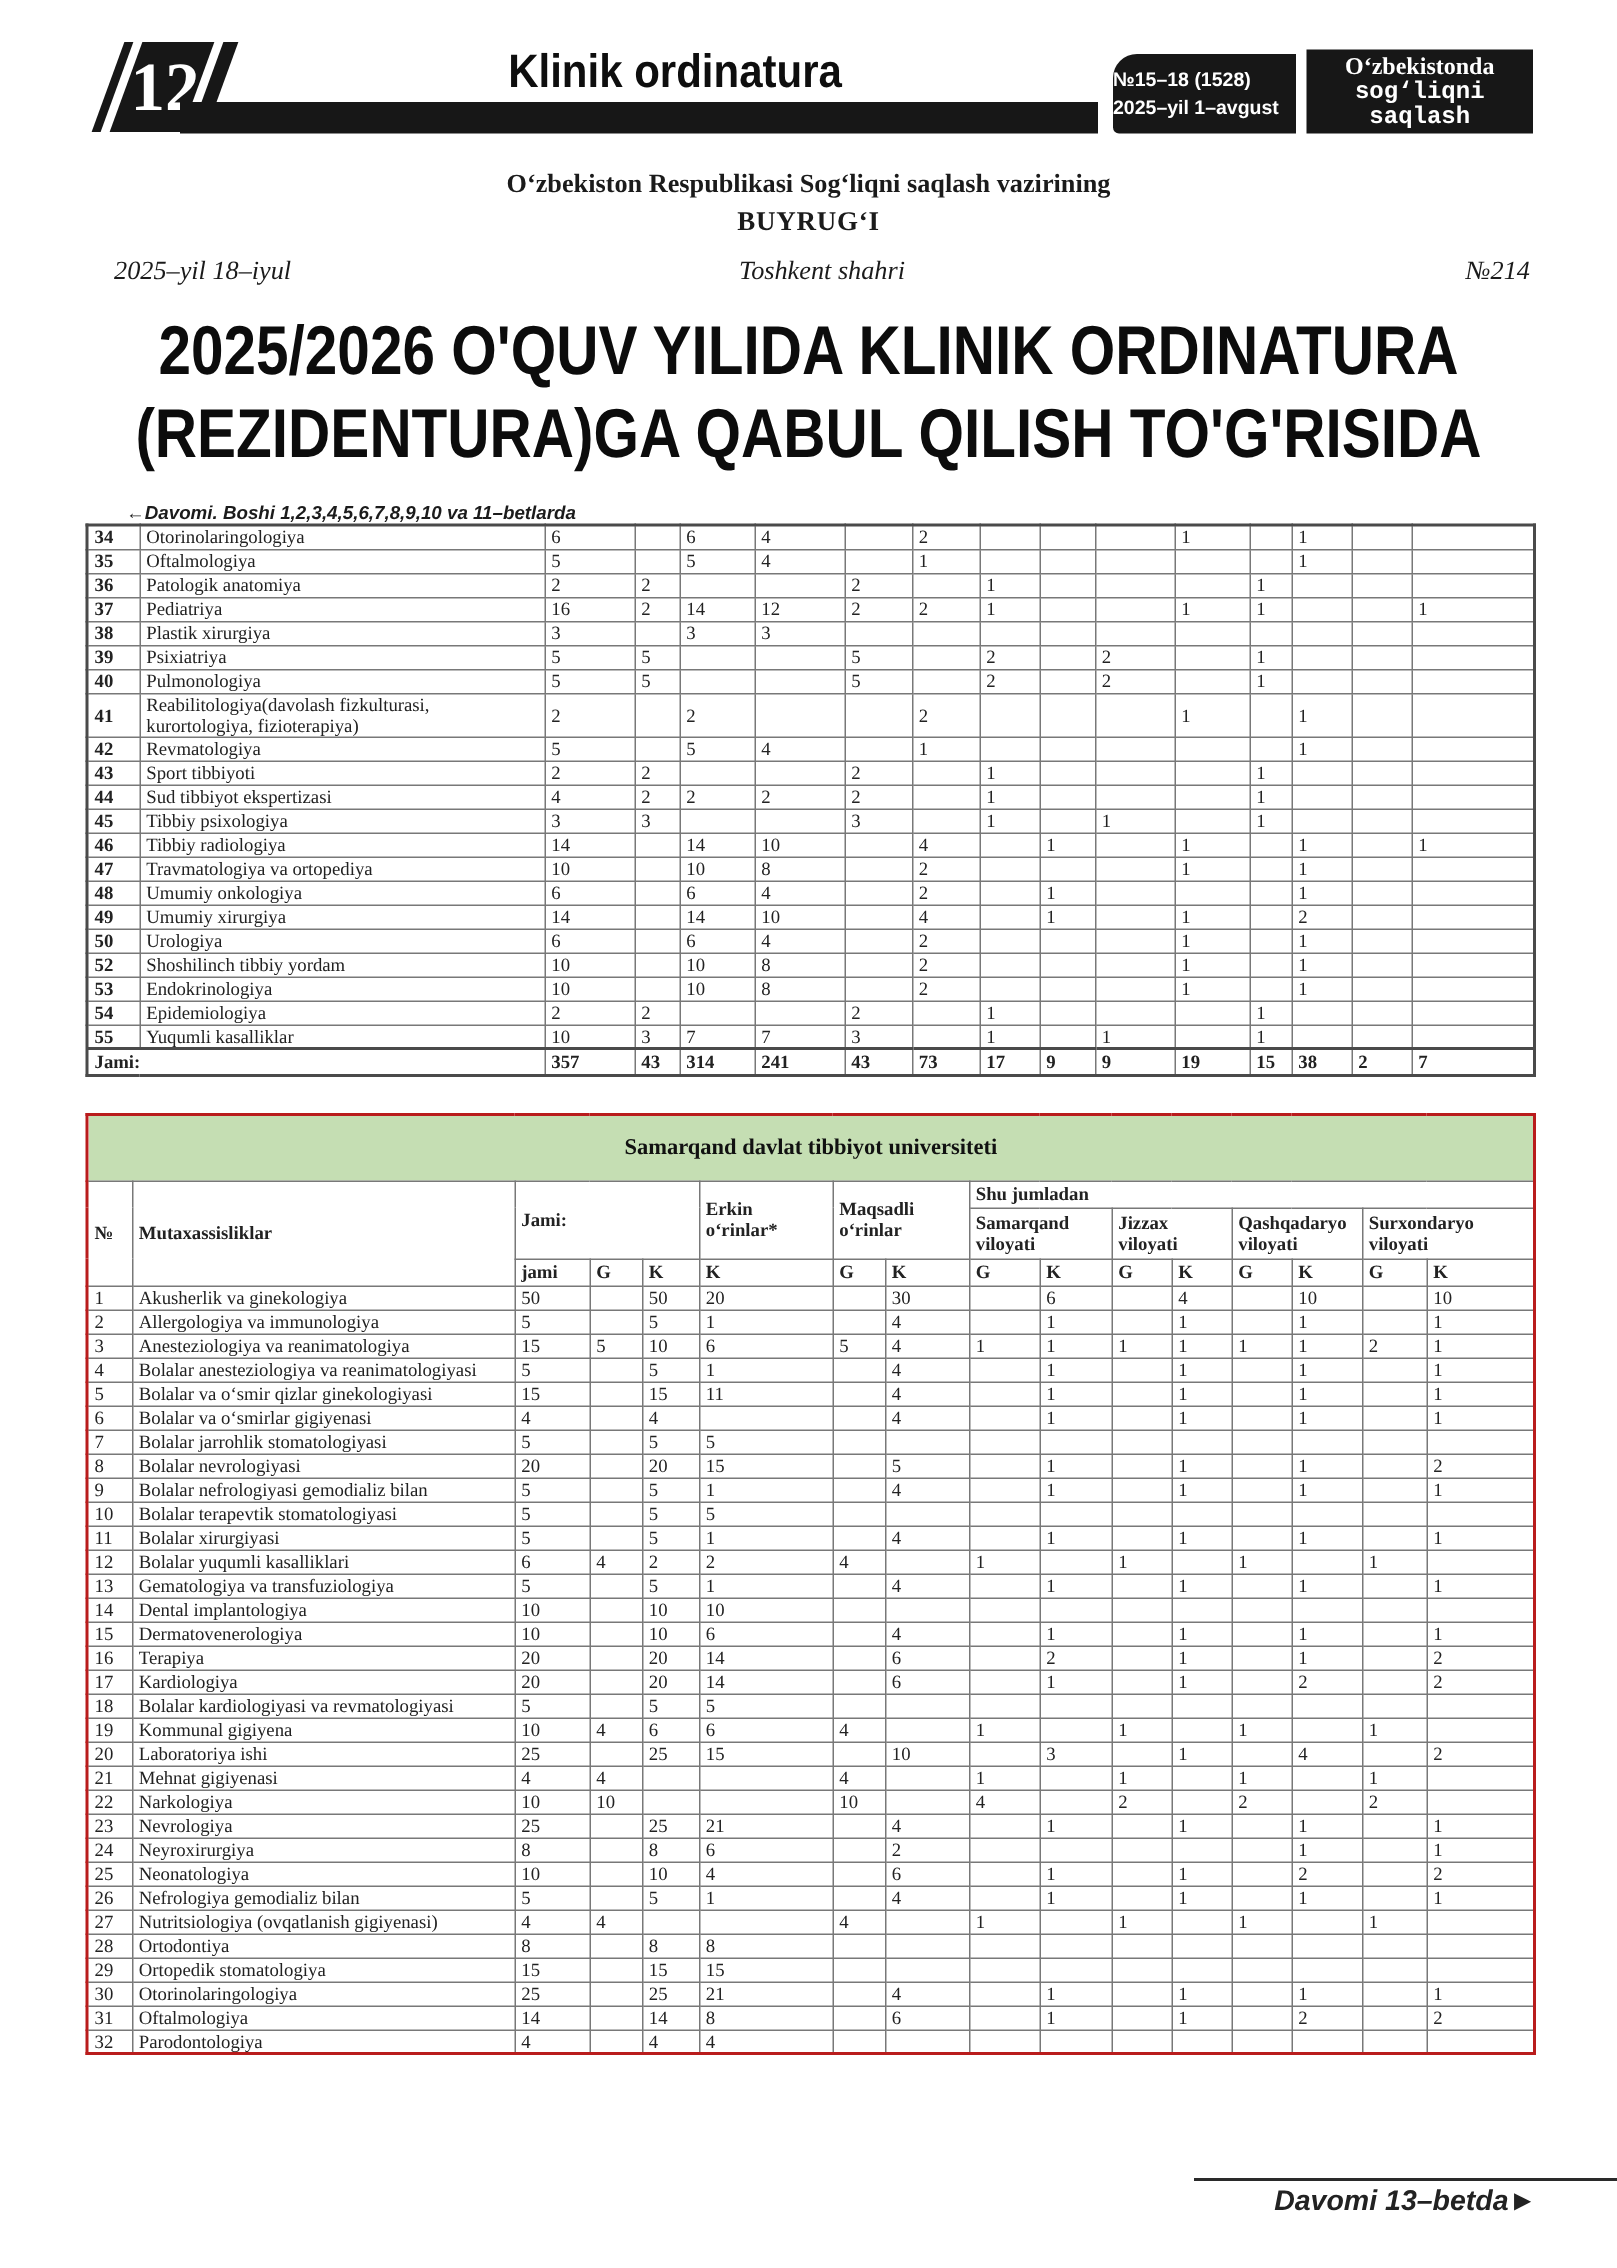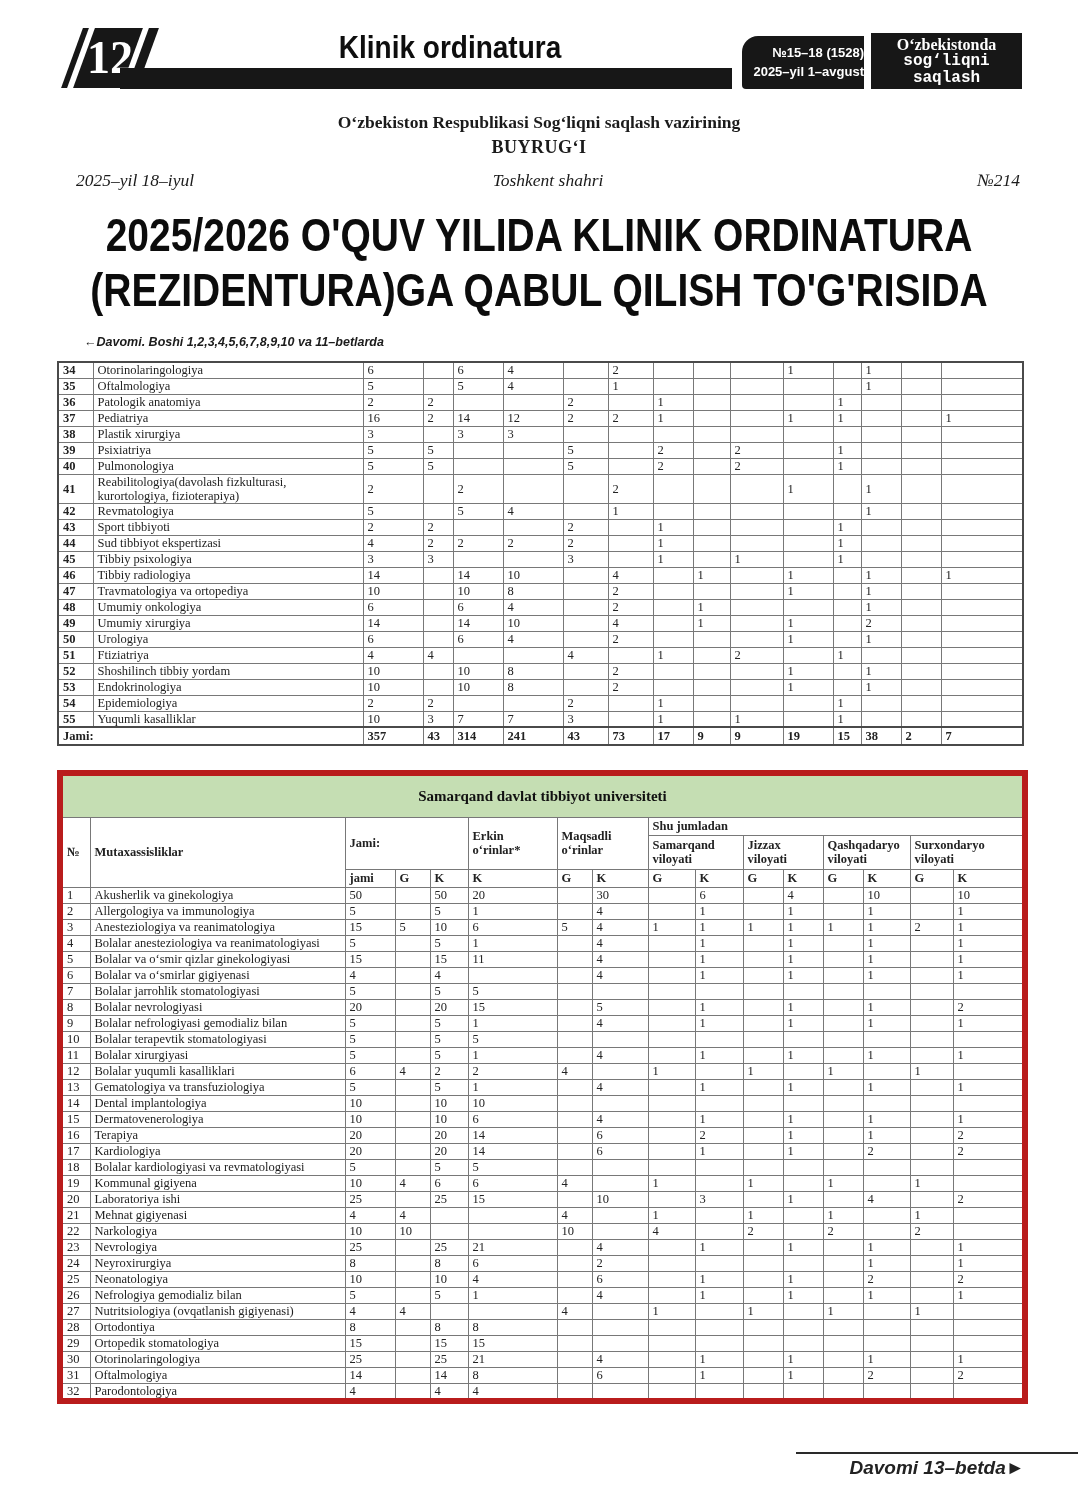--- a/index.html
+++ b/index.html
@@ -21,21 +21,21 @@
     background:#ffffff; transform:skewX(-20deg); }
   .logo-num { position:absolute; left:26px; top:2px; width:56px; text-align:center;
     font-family:"Liberation Serif", serif; font-weight:bold; font-size:46px;
     line-height:56px; color:#ffffff; }
   .masthead-bar { position:absolute; left:120px; top:68px; width:612px; height:21px; background:#171717; }
   .masthead-title { position:absolute; left:240px; top:30px; width:420px; text-align:center;
     font-family:"Liberation Sans", sans-serif; font-weight:bold; font-size:28px;
     letter-spacing:0px; transform:scaleY(1.12); transform-origin:top; color:#0e0e0e; }
   .issue-box { position:absolute; left:742px; top:36px; width:122px; height:53px;
     background:#171717; color:#fff; border-radius:16px 0 0 4px;
-    display:flex; flex-direction:column; justify-content:center; align-items:flex-end;
+    display:flex; flex-direction:column; justify-content:center; align-items:flex-start;
     font-family:"Liberation Sans", sans-serif; font-weight:bold; font-size:13px; line-height:1.4; }
   .brand-box { position:absolute; left:871px; top:33px; width:151px; height:56px;
     background:#171717; color:#fff; text-align:center; padding-top:3px; }
   .brand-line1 { font-family:"Liberation Serif", serif; font-weight:bold; font-size:16px; line-height:17px; }
   .brand-line2 { font-family:Liberation Mono, monospace; font-weight:bold; font-size:16px; line-height:17px; }
   .brand-line3 { font-family:"Liberation Sans", sans-serif; font-weight:bold; font-size:6.8px;
     letter-spacing:0.6px; margin-top:2px; }
   
   .ministry { text-align:center; font-weight:bold; font-size:17.5px; margin-top:16px; }
   .buyruq   { text-align:center; font-weight:bold; font-size:18px; margin-top:4px; letter-spacing:0.5px; }
@@ -45,22 +45,22 @@
   .order-row .r { width:33%; text-align:right; }
   
   .headline { margin-top:16px; text-align:center; font-family:"Liberation Sans", sans-serif;
     font-weight:bold; font-size:39px; line-height:47px; color:#0c0c0c;
     transform:scale(1.0,1.18); transform-origin:top; letter-spacing:0px; }
   .cont-note { margin:34px 0 0 84px; font-family:"Liberation Sans", sans-serif;
     font-weight:bold; font-style:italic; font-size:12.5px; }
   
   table { border-collapse:collapse; table-layout:fixed; width:965px; margin-left:57px;
     font-size:12.5px; color:#222; }
-  #table1 { margin-top:12px; border:2px solid #4a4a4a; }
-  #table2 { margin-top:24px; border:6px solid #b91c1c; }
+  #table1 { border:2px solid #4a4a4a; }
+  #table2 { margin-top:24px; border:2px solid #b91c1c; }
   td, th { border:1px solid #787878; padding:0 4px; height:16px; line-height:1.12;
     text-align:left; vertical-align:middle; font-weight:normal; overflow:hidden; }
   td.num { font-weight:bold; }
   #table1 td.name { white-space:normal; }
   #table2 td.name { white-space:nowrap; }
   td.val { white-space:nowrap; }
   tr.total-row td { font-weight:bold; border-top:2px solid #4a4a4a; height:18px; }
   
   .banner-cell { background:#c5deb3; text-align:center; font-weight:bold; font-size:15px;
     height:44px; color:#111; }
@@ -435,38 +435,20 @@
           <td class="val"></td>
           <td class="val"></td>
           <td class="val"></td>
           <td class="val">1</td>
           <td class="val"></td>
           <td class="val">1</td>
           <td class="val"></td>
           <td class="val"></td>
         </tr>
         <tr>
-          <td class="num">51</td>
-          <td class="name">Ftiziatriya</td>
-          <td class="val">4</td>
-          <td class="val">4</td>
-          <td class="val"></td>
-          <td class="val"></td>
-          <td class="val">4</td>
-          <td class="val"></td>
-          <td class="val">1</td>
-          <td class="val"></td>
-          <td class="val">2</td>
-          <td class="val"></td>
-          <td class="val">1</td>
-          <td class="val"></td>
-          <td class="val"></td>
-          <td class="val"></td>
-        </tr>
-        <tr>
           <td class="num">52</td>
           <td class="name">Shoshilinch tibbiy yordam</td>
           <td class="val">10</td>
           <td class="val"></td>
           <td class="val">10</td>
           <td class="val">8</td>
           <td class="val"></td>
           <td class="val">2</td>
           <td class="val"></td>
           <td class="val"></td>

